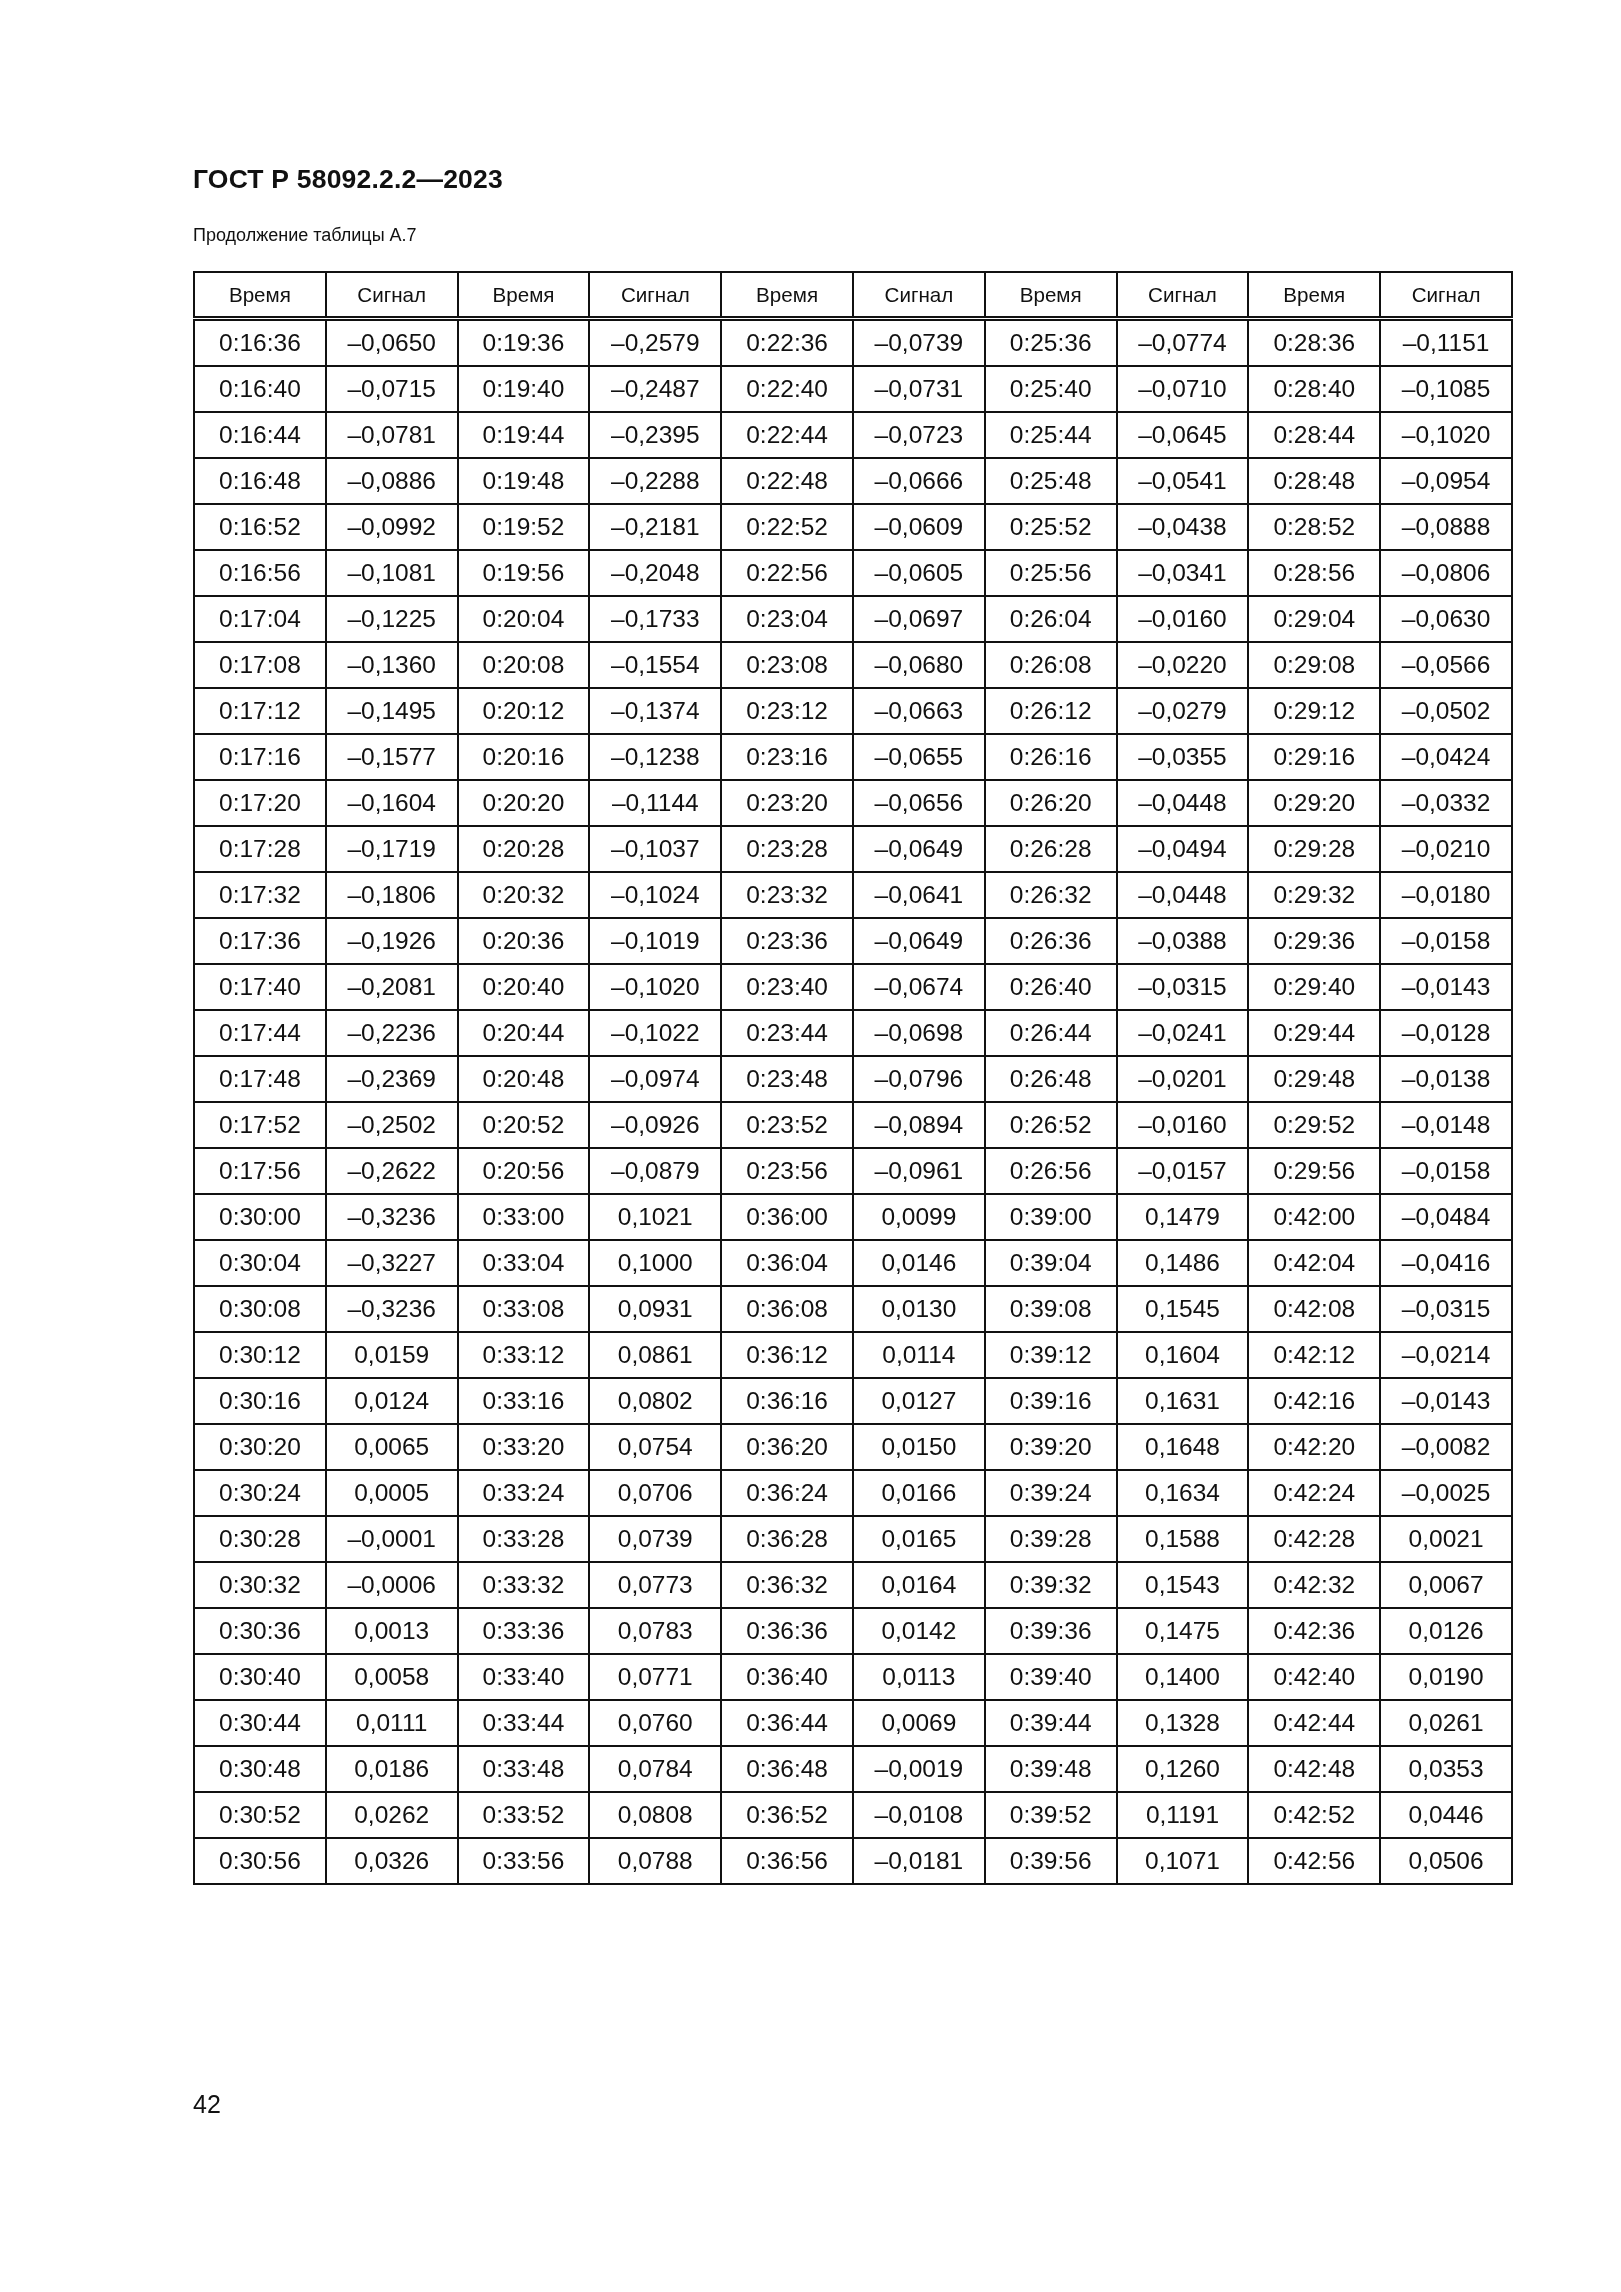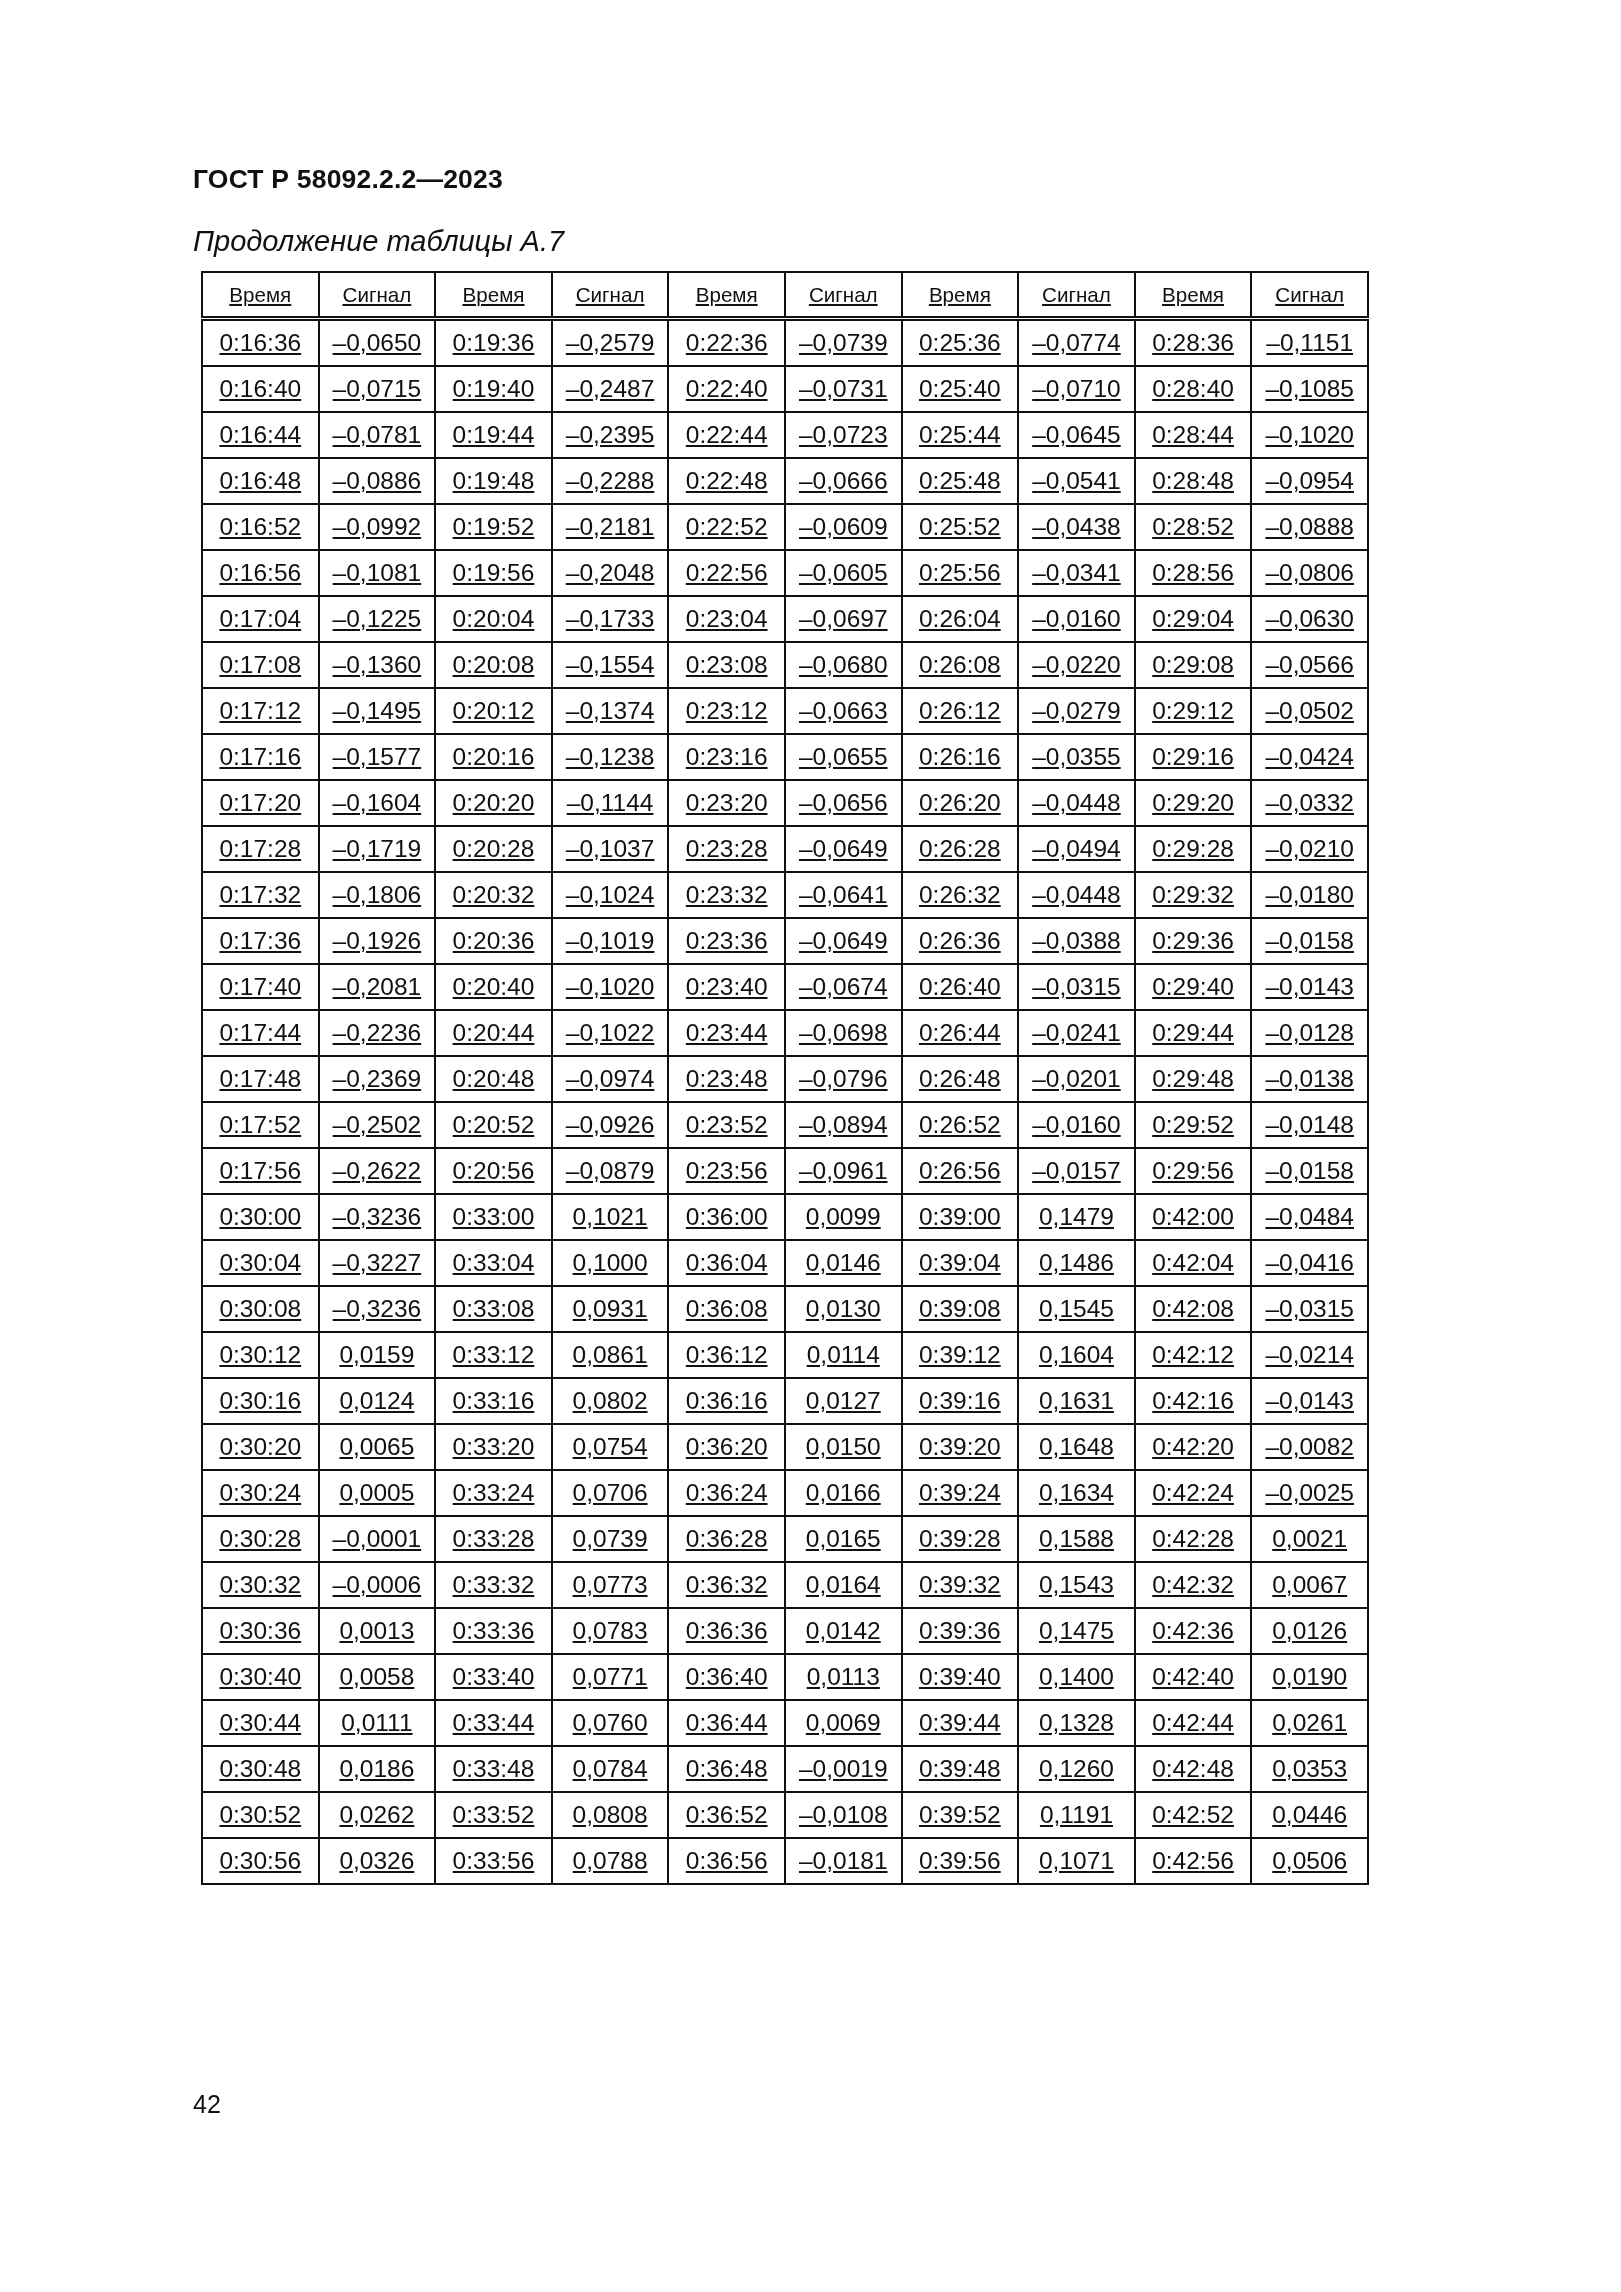--- a/index.html
+++ b/index.html
@@ -6,27 +6,26 @@
     body {
       width: 1621px; height: 2293px; position: relative; overflow: hidden;
       font-family: "Liberation Sans", "DejaVu Sans", sans-serif; color: #111111;
     }
     .doc-title {
       position: absolute; left: 193px; top: 164px;
       font-size: 26.5px; font-weight: bold; letter-spacing: 0.2px;
     }
     .caption {
       position: absolute; left: 193px; top: 225px;
-      font-size: 29px; font-style: italic;
+      font-size: 18px; 
     }
     .data-table {
-      position: absolute; left: 201px; top: 271px;
-      width: 1168px; border-collapse: collapse; table-layout: fixed;
+      position: absolute; left: 193px; top: 271px;
+      width: 1320px; border-collapse: collapse; table-layout: fixed;
       border: 2.9px solid #111111;
-      text-decoration: underline;
     }
     .data-table th, .data-table td {
       border: 2px solid #111111; text-align: center; padding: 0;
       font-weight: normal;
     }
     .data-table th {
       height: 43px; font-size: 20.6px;
       border-bottom: 5.9px double #111111;
     }
     .data-table td {

